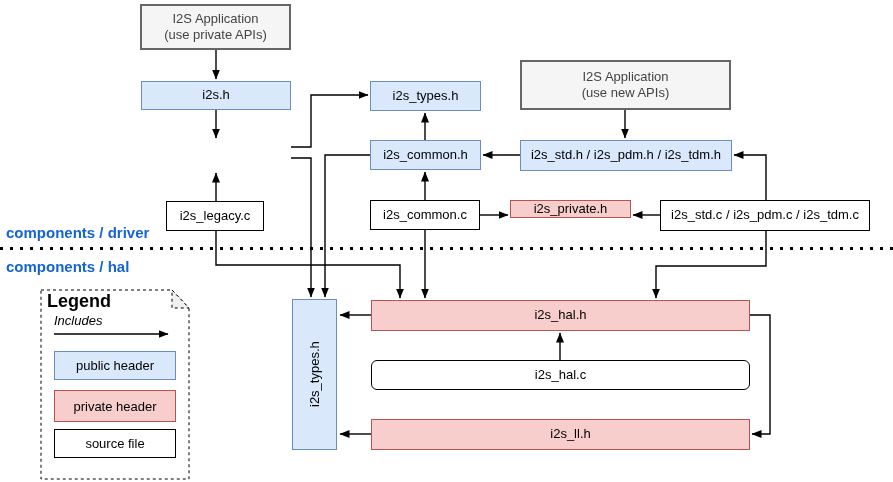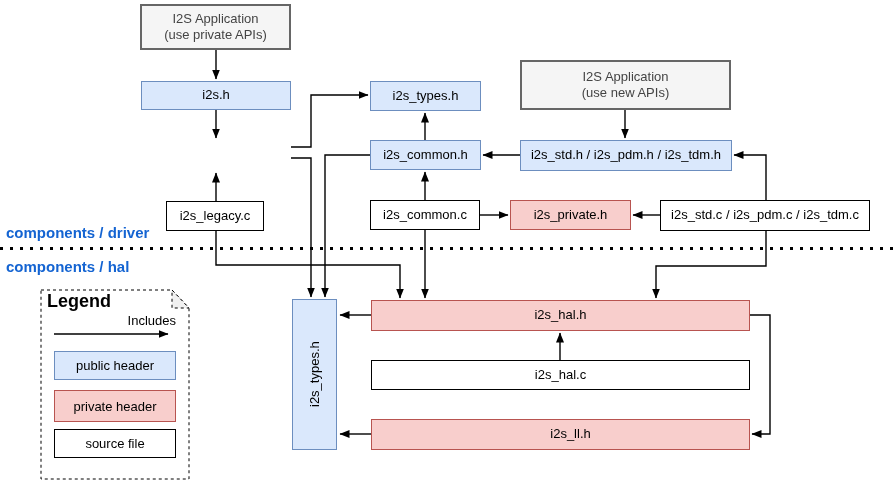--- a/index.html
+++ b/index.html
@@ -22,21 +22,21 @@
   .section-label {
     position: absolute; font-weight: bold; font-size: 15px;
     color: var(--section-label, #1464d2); white-space: nowrap;
   }
   .dotted-sep {
     position: absolute; left: 0; top: 247px; width: 893px; height: 3px;
     background: repeating-linear-gradient(to right, #000 0 3px, transparent 3px 10px);
   }
 
   .legend-title    { position: absolute; left: 47px; top: 291px; font-size: 18px; font-weight: bold; color: #000; }
-  .legend-includes { position: absolute; left: 54px; top: 313px; width: 122px; text-align: right; font-size: 13px; color: #000; }
+  .legend-includes { position: absolute; left: 54px; top: 313px; width: 122px; text-align: left; font-size: 13px; color: #000; font-style: italic; }
   .swatch {
     position: absolute; left: 54px; width: 122px; height: 29px;
     display: flex; align-items: center; justify-content: center; font-size: 13px; color: #000;
   }
   .swatch.public  { background: var(--public-fill, #dae8fc);  border: 1px solid var(--public-stroke, #6c8ebf); }
   .swatch.private { background: var(--private-fill, #f8cecc); border: 1px solid var(--private-stroke, #b85450); }
   .swatch.source  { background: #ffffff; border: 1px solid #000000; }
 
   svg.wires { position: absolute; left: 0; top: 0; width: 893px; height: 482px; pointer-events: none; }
   svg.wires path.edge { fill: none; stroke: #000; stroke-width: 1.4; }
@@ -71,34 +71,34 @@
   <div class="node source" style="left:370px; top:200px; width:110px; height:30px;">
     <span>i2s_common.c</span>
   </div>
   <div class="node app" style="left:520px; top:60px; width:211px; height:50px;">
     <span>I2S Application</span>
     <span>(use new APIs)</span>
   </div>
   <div class="node public" style="left:520px; top:140px; width:212px; height:31px;">
     <span>i2s_std.h / i2s_pdm.h / i2s_tdm.h</span>
   </div>
-  <div class="node private" style="left:510px; top:200px; width:121px; height:30px;">
+  <div class="node private" style="left:510px; top:200px; width:121px; height:18px;">
     <span>i2s_private.h</span>
   </div>
   <div class="node source" style="left:660px; top:200px; width:210px; height:31px;">
     <span>i2s_std.c / i2s_pdm.c / i2s_tdm.c</span>
   </div>
 
   <div class="node public" style="left:292px; top:299px; width:45px; height:151px;">
     <span class="vlabel">i2s_types.h</span>
   </div>
   <div class="node private" style="left:371px; top:300px; width:379px; height:31px;">
     <span>i2s_hal.h</span>
   </div>
-  <div class="node source" style="left:371px; top:360px; width:379px; height:30px;">
+  <div class="node source" style="left:371px; top:360px; width:379px; height:30px;border-radius:6px;">
     <span>i2s_hal.c</span>
   </div>
   <div class="node private" style="left:371px; top:419px; width:379px; height:31px;padding-left:20px;">
     <span>i2s_ll.h</span>
   </div>
 
   <div class="legend-title">Legend</div>
   <div class="legend-includes">Includes</div>
   <div class="swatch public" style="top:351px;">
     <span>public header</span>

